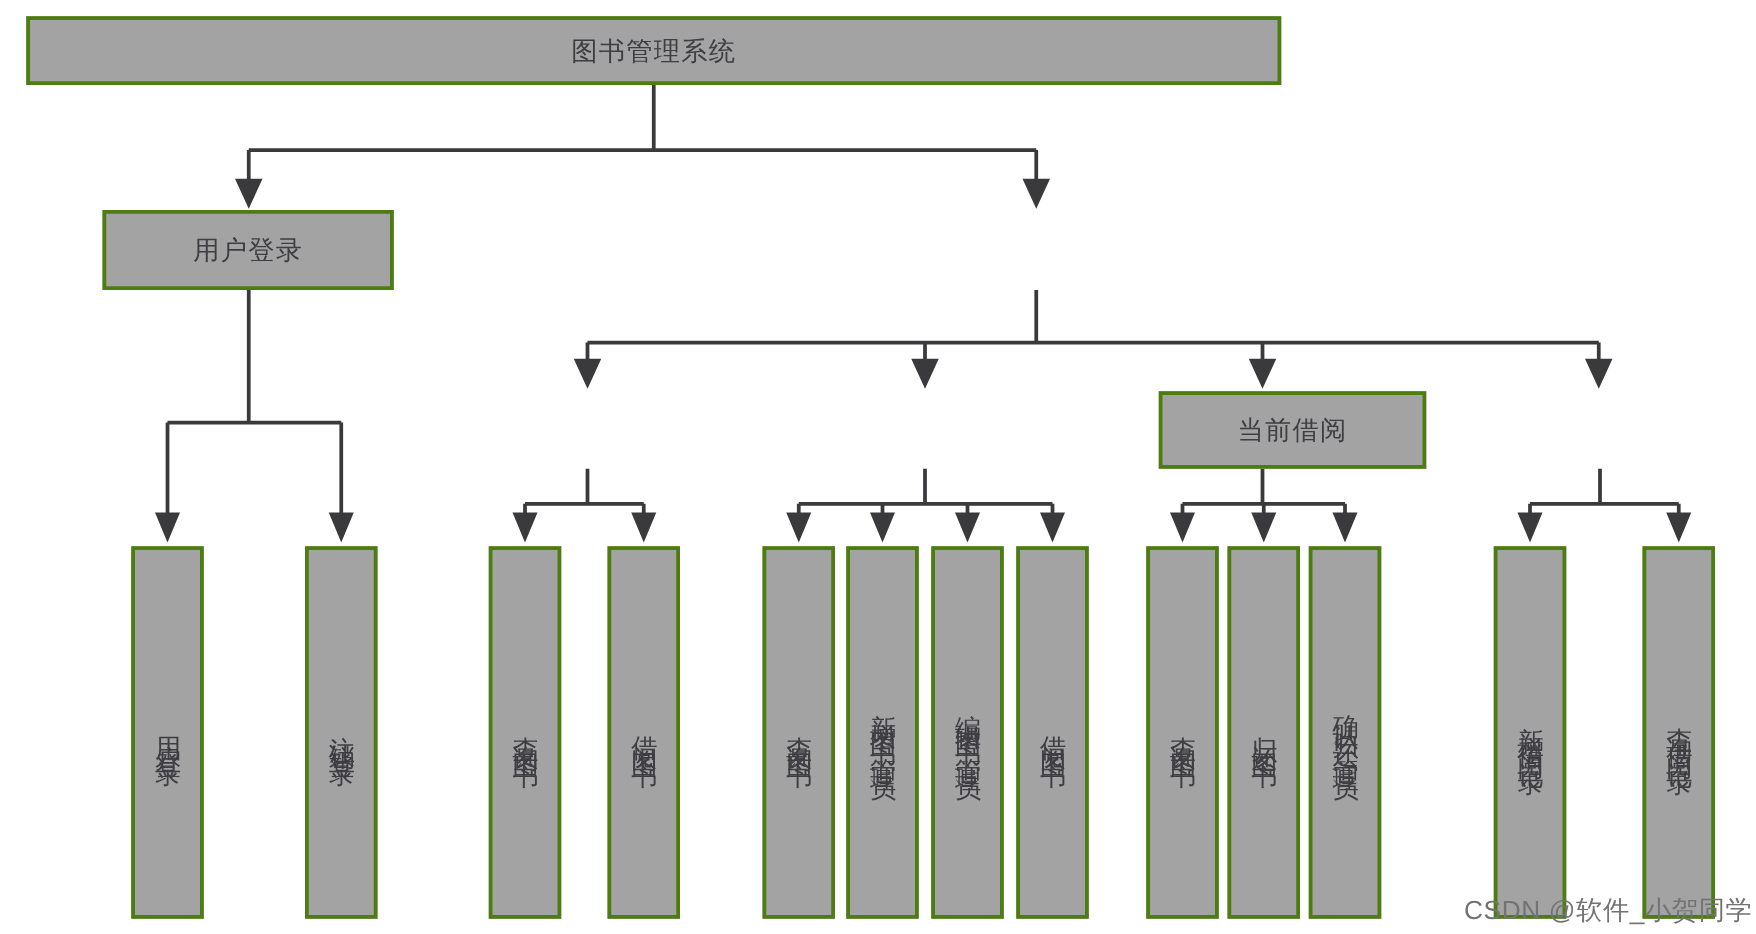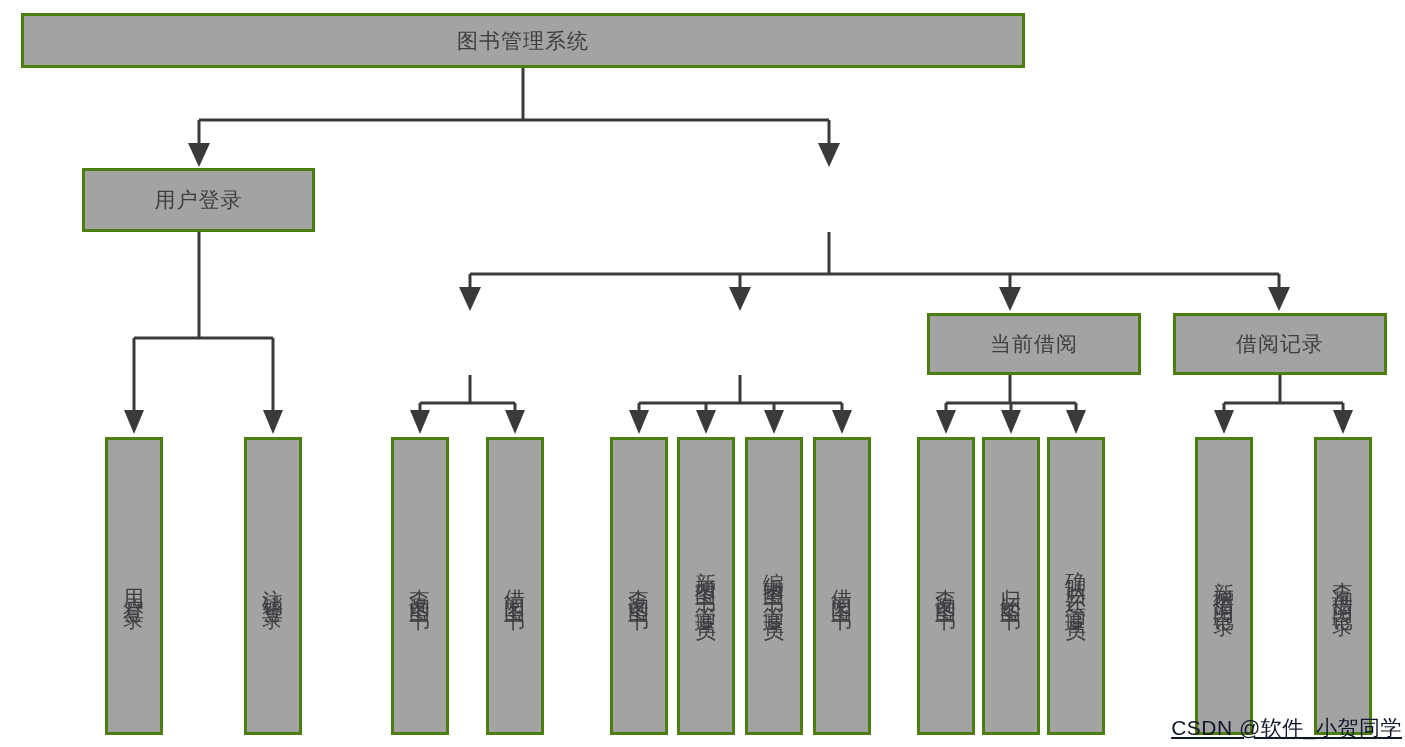--- a/index.html
+++ b/index.html
@@ -55,24 +55,23 @@
   #leaf-query-book-3    { left:917px;  }
   #leaf-return-book     { left:982px;  }
   #leaf-confirm-return  { left:1047px; }
   #leaf-add-record      { left:1195px; }
   #leaf-query-record    { left:1314px; }
   
   #watermark {
     position:absolute;
     right:3px; bottom:5px;
     font-size:21px;
-    color:#0f172a;
+    color:#737373;
     z-index:5;
     letter-spacing:0.5px;
-    text-decoration:underline;
   }
 </style>
 </head>
 <body>
 
 <div id="canvas">
 
   <svg id="connector-svg" viewBox="0 0 1405 747" xmlns="http://www.w3.org/2000/svg">
 
     <path d="M523 68 V120 M199 120 H829 M199 120 V146 M829 120 V146" stroke="#3a3a3c" stroke-width="3" fill="none"></path>
@@ -113,23 +112,20 @@
     <span>图书管理系统</span>
   </div>
 
   <div class="box" id="node-user-login">
     <span>用户登录</span>
   </div>
 
   <div class="box" id="node-current-borrow">
     <span>当前借阅</span>
   </div>
-  <div class="box" id="node-borrow-record">
-    <span>借阅记录</span>
-  </div>
 
   <div class="box leaf" id="leaf-user-login">
     <span class="vtext">用户登录</span>
   </div>
   <div class="box leaf" id="leaf-logout">
     <span class="vtext">注销登录</span>
   </div>
   <div class="box leaf" id="leaf-query-book-1">
     <span class="vtext">查询图书</span>
   </div>

